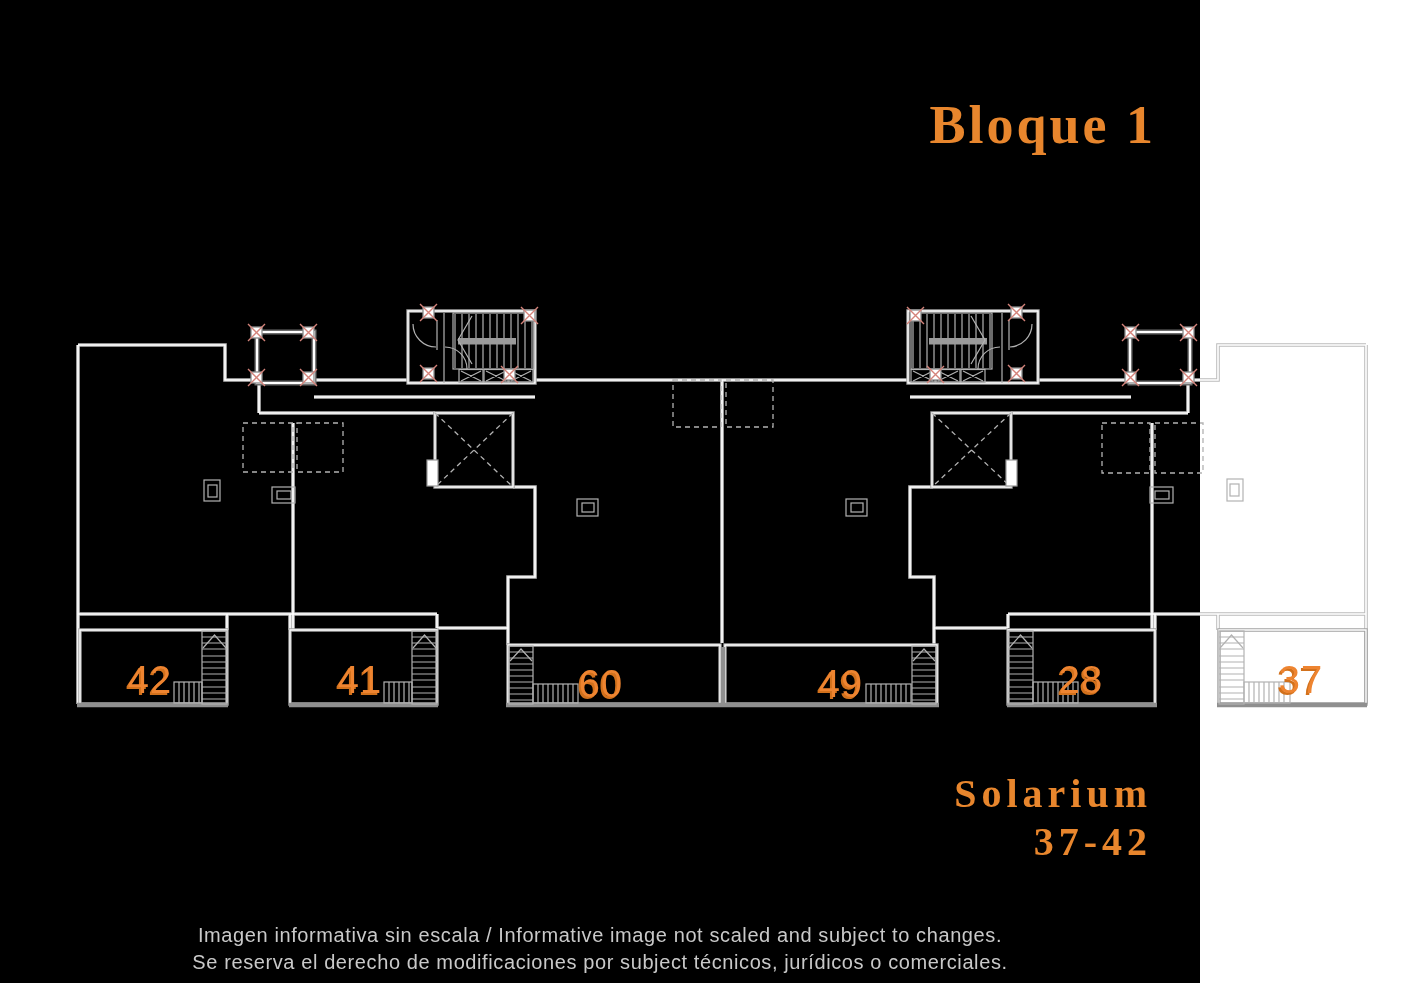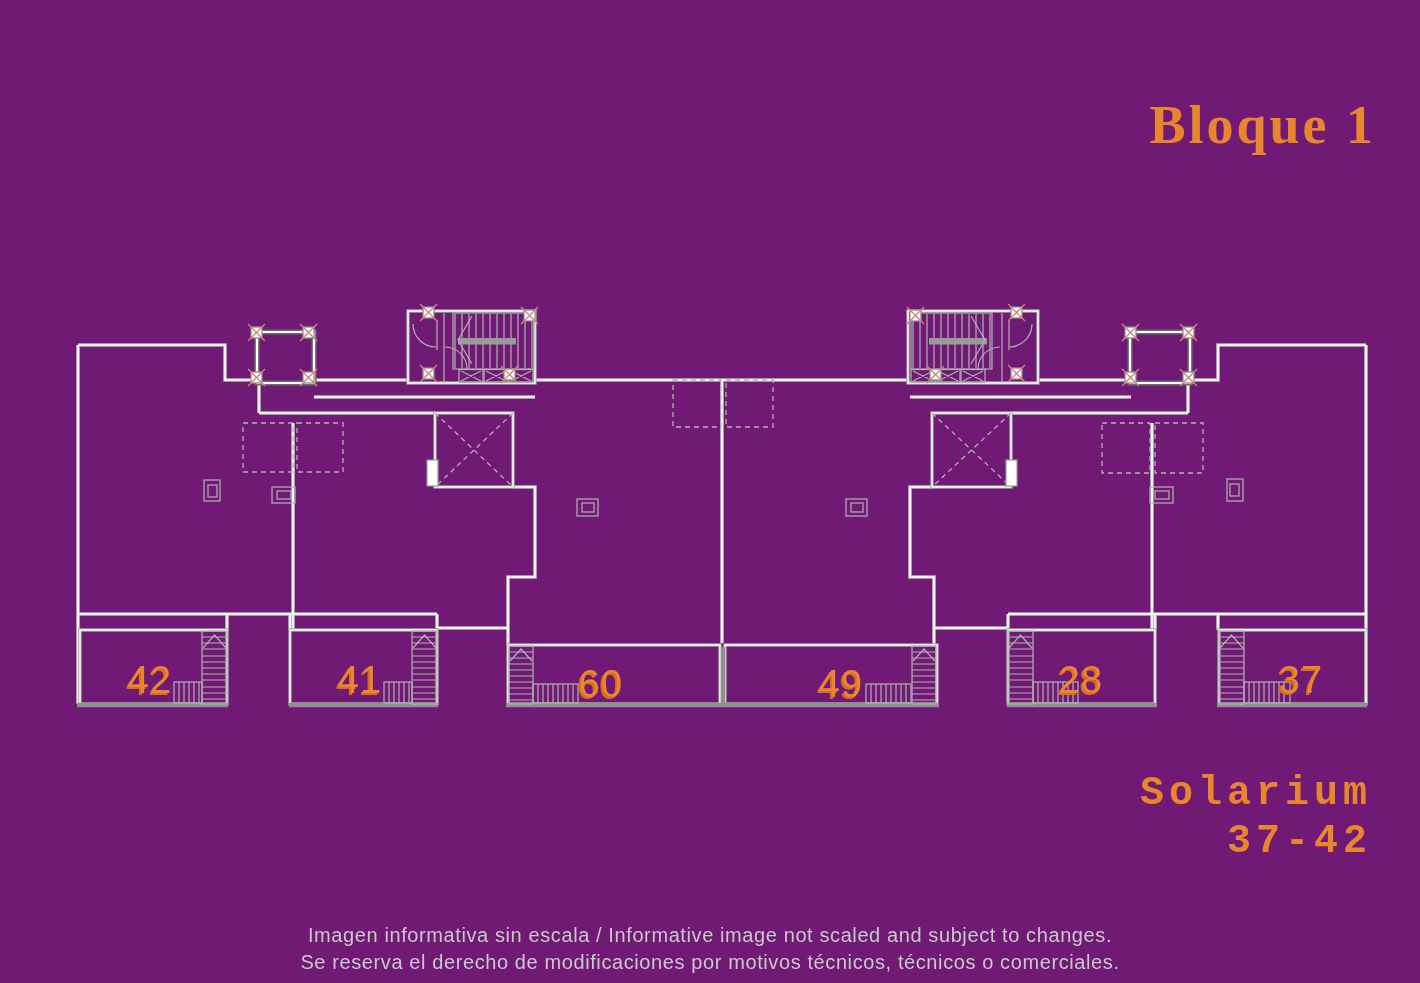--- a/index.html
+++ b/index.html
@@ -9,21 +9,21 @@
     --line-light:#bcbcbc;
     --line-mid:#a2a2a2;
     --line-dark:#6e6e6e;
     --line-thin:#b2b2b2;
     --column-red:#d4837a;
     --disclaimer-gray:#c9c9c9;
   }
   *{margin:0;padding:0;box-sizing:border-box}
   html,body{width:1420px;height:983px;background:#fff;overflow:hidden;
     font-family:"Liberation Sans",sans-serif}
-  .page{position:relative;width:1420px;height:983px;background:#701a75}
+  .page{position:relative;width:1200px;height:983px;background:#000000}
   .plan-svg{position:absolute;left:0;top:0}
 
   
   .wL-o{fill:none;stroke:var(--line-light);stroke-width:3.6}
   .wL-i{fill:none;stroke:#fff;stroke-width:1.6}
   .wM-o{fill:none;stroke:var(--line-mid);stroke-width:3.4}
   .wM-i{fill:none;stroke:#fff;stroke-width:1.4}
   .wD-o{fill:none;stroke:var(--line-dark);stroke-width:5}
   .wD-i{fill:none;stroke:#fff;stroke-width:2.2}
   .thick{fill:none;stroke:#8f8f8f;stroke-width:4.5}
@@ -31,21 +31,21 @@
   .dash{fill:none;stroke:var(--line-thin);stroke-width:1.3;stroke-dasharray:5,4}
   .fillbar{fill:#9a9a9a;stroke:none}
   .whitebox{fill:#fff;stroke:#999;stroke-width:1.2}
   .colrect{fill:#fff;stroke:#8a8a8a;stroke-width:1.3}
   .colx{fill:none;stroke:var(--column-red);stroke-width:1.4}
 
   .page-title{position:absolute;top:98px;right:44px;
     font-family:"Liberation Serif",serif;font-weight:bold;font-size:54px;
     letter-spacing:3px;color:var(--accent);line-height:1}
   .solarium{position:absolute;top:770px;right:48px;text-align:right;
-    font-family:Liberation Mono, monospace;font-weight:bold;font-size:40px;
+    font-family:Liberation Serif, serif;font-weight:bold;font-size:40px;
     letter-spacing:5px;color:var(--accent);line-height:48px}
   .disclaimer{position:absolute;top:922px;left:0;width:100%;text-align:center;
     font-size:20px;letter-spacing:0.6px;
     color:var(--disclaimer-gray);line-height:27px}
   .unit-num{position:absolute;transform:translateX(-50%);
     font-weight:normal;font-size:38px;line-height:38px;color:var(--unit-number);
     text-shadow:-2px 2px 0 var(--unit-number-shadow);letter-spacing:1px}
 </style>
 </head>
 <body>
@@ -231,15 +231,15 @@
   <div class="unit-num" style="left:1081px;top:661px">28</div>
   <div class="unit-num" style="left:1301px;top:661px">37</div>
 
   <div class="solarium">
     <div>Solarium</div>
     <div>37-42</div>
   </div>
 
   <div class="disclaimer">
     <div>Imagen informativa sin escala /  Informative image not scaled and subject to changes.</div>
-    <div>Se reserva el derecho de modificaciones por motivos técnicos, técnicos o comerciales.</div>
+    <div>Se reserva el derecho de modificaciones por subject técnicos, jurídicos o comerciales.</div>
   </div>
 </div>
 
 </body></html>

